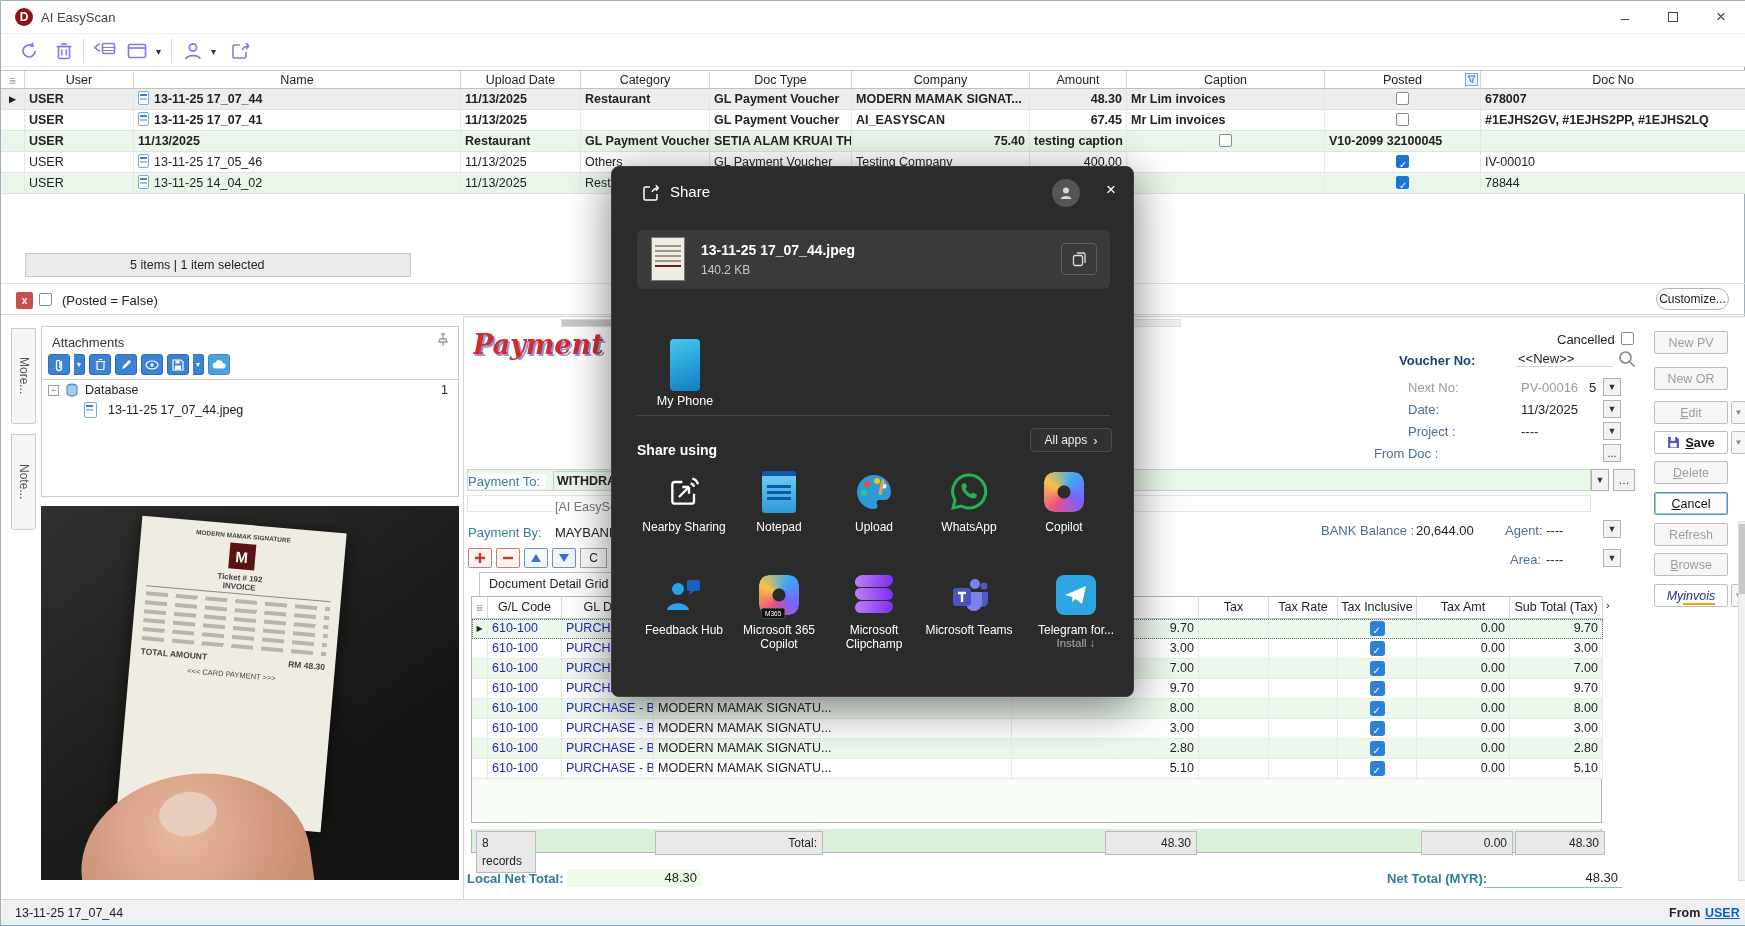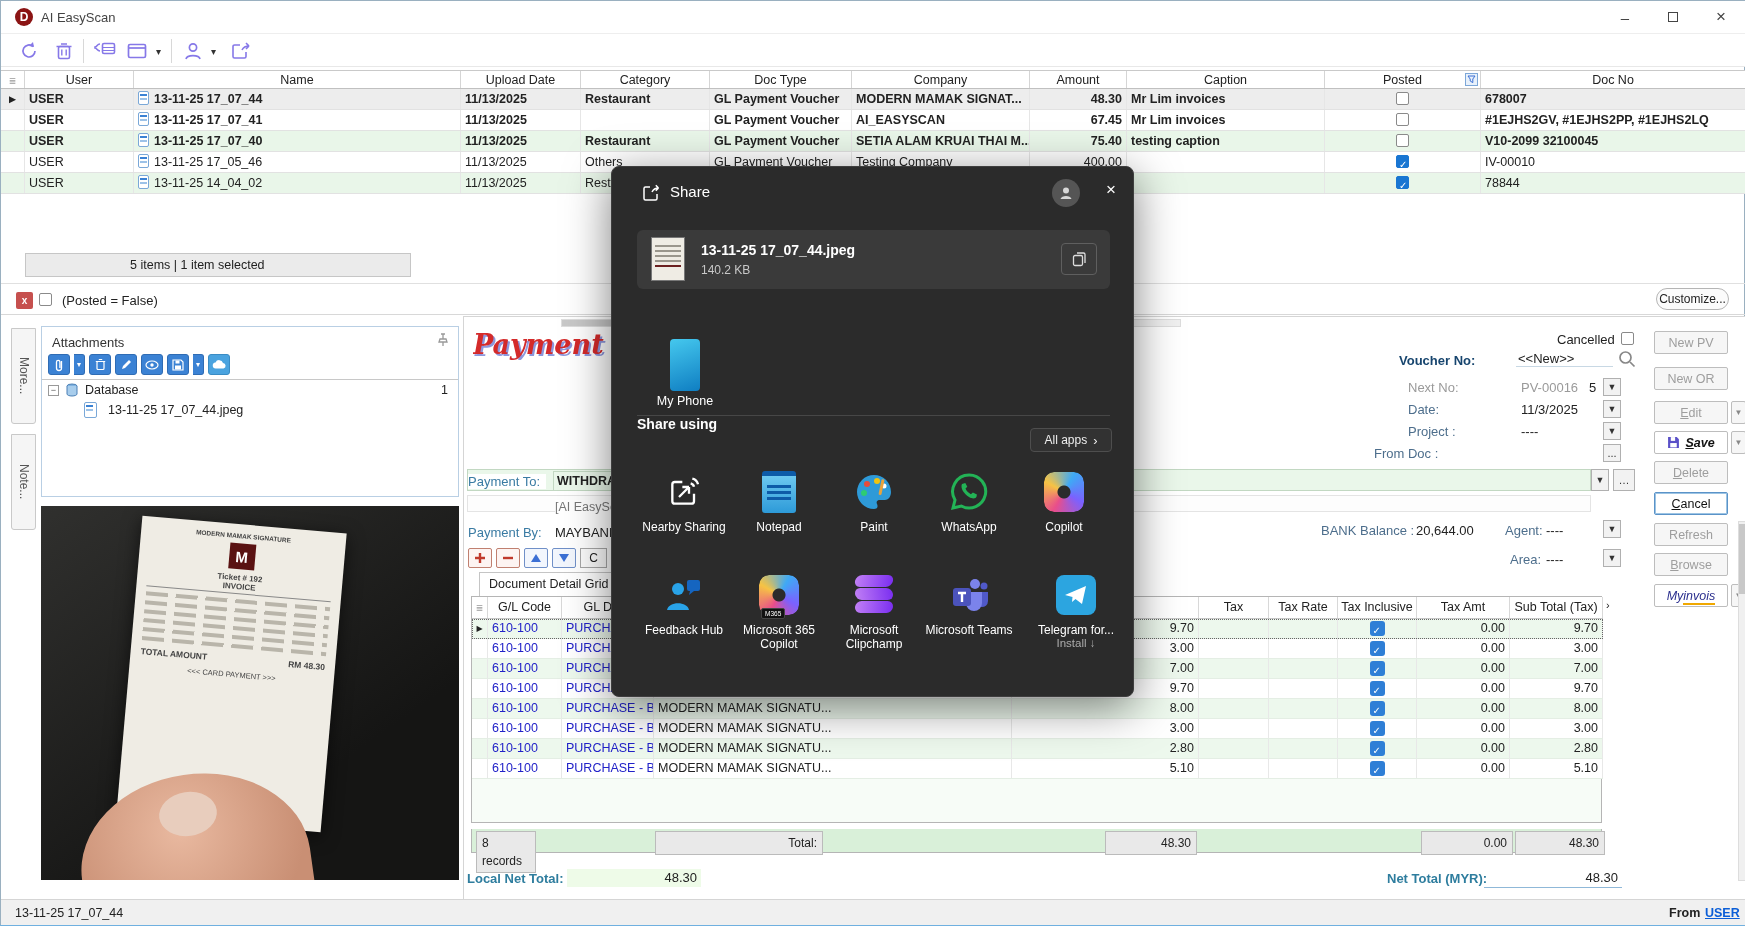--- a/index.html
+++ b/index.html
@@ -202,21 +202,20 @@
         <div>GL Payment Voucher</div>
         <div>AI_EASYSCAN</div>
         <div class="num">67.45</div>
         <div>Mr Lim invoices</div>
         <div style="text-align: center;"><span class="cb" style="vertical-align: -2px;"></span></div>
         <div>#1EJHS2GV, #1EJHS2PP, #1EJHS2LQ</div>
       </div>
       <div class="grid-row bold" style="background: rgb(233, 246, 233);">
         <div style="text-align: center; padding: 0px;"></div>
         <div>USER</div>
-        <div><span class="fico"></span>13-11-25 17_07_40</div>
         <div>11/13/2025</div>
         <div>Restaurant</div>
         <div>GL Payment Voucher</div>
         <div>SETIA ALAM KRUAI THAI M...</div>
         <div class="num">75.40</div>
         <div>testing caption</div>
         <div style="text-align: center;"><span class="cb" style="vertical-align: -2px;"></span></div>
         <div>V10-2099 32100045</div>
       </div>
       <div class="grid-row" style="background: rgb(255, 255, 255);">
@@ -380,21 +379,21 @@
       <div class="abs sbtn" style="top: 330px;">
         <span>New PV</span>
       </div>
       <div class="abs sbtn" style="top: 366px;">
         <span>New OR</span>
       </div>
       <div class="abs sbtn" style="top: 400px;">
         <span><u>E</u>dit</span>
       </div>
       <div class="abs scaret" style="top: 400px;">▼</div>
-      <div class="abs sbtn en" style="top: 430px; font-style: italic;">
+      <div class="abs sbtn en" style="top: 430px;">
         <svg width="13" height="13" viewBox="0 0 12 12" style="margin-right:5px">
           <path d="M1 1h8l2 2v8H1z" fill="#5a50c8"></path>
           <rect x="3" y="6.5" width="6" height="4" fill="#fff"></rect>
           <rect x="3.5" y="1" width="4" height="3.5" fill="#fff"></rect>
         </svg>
         <span style="font-weight:bold"><u>S</u>ave</span>
       </div>
       <div class="abs scaret" style="top: 430px;">▼</div>
       <div class="abs sbtn" style="top: 460px;">
         <span><u>D</u>elete</span>
@@ -644,21 +643,21 @@
           </svg>
         </div>
     </div>
 
     <div class="abs" style="left:58px;top:172px">
         <div class="phone-ico"></div>
       </div>
     <div class="abs" style="left:28px;top:227px;width:90px;text-align:center;font-size:12.5px">My Phone</div>
 
     <div class="abs" style="left:25px;top:248px;width:473px;height:1px;background:#474747"></div>
-    <div class="abs" style="left:25px;top:249px;font-size:14px;font-weight:600">Share using</div>
+    <div class="abs" style="left:25px;top:275px;font-size:14px;font-weight:600">Share using</div>
     <div class="pill">
       <span>All apps</span>
       <span style="font-size:13px">›</span>
     </div>
     <div id="apps-row1">
         <div class="app" style="left: 26px; top: 303px;">
           <div class="app-ico">
             <svg width="40" height="40" viewBox="0 0 24 24">
               <path d="M11 6H6.5A1.5 1.5 0 0 0 5 7.5v10A1.5 1.5 0 0 0 6.5 19h10a1.5 1.5 0 0 0 1.5-1.5V13" fill="none" stroke="#fff" stroke-width="1.4"></path>
               <path d="M9 15l6-6m0 0h-4m4 0v4" fill="none" stroke="#fff" stroke-width="1.4"></path>
@@ -681,21 +680,21 @@
           <div class="app-ico">
             <svg width="42" height="42" viewBox="0 0 42 42">
               <path d="M21 4a17 17 0 1 0 0 34c4 0 4-3 3-5s0-4 3-4h5c3 0 6-3 6-8C38 11 30 4 21 4z" fill="#2e9ad8"></path>
               <circle cx="14" cy="13" r="3" fill="#e74c3c"></circle>
               <circle cx="24" cy="10" r="3" fill="#f1c40f"></circle>
               <circle cx="11" cy="22" r="3" fill="#2ecc71"></circle>
               <circle cx="31" cy="15" r="2.5" fill="#fff"></circle>
               <rect x="27" y="8" width="3" height="16" rx="1.5" fill="#e8a33d" transform="rotate(12 28 16)"></rect>
             </svg>
           </div>
-          <div class="app-label">Paint</div>
+          <div class="app-label">Upload</div>
         </div>
         <div class="app" style="left: 311px; top: 303px;">
           <div class="app-ico">
             <svg width="42" height="42" viewBox="0 0 42 42">
               <path d="M21 4a16.5 16.5 0 0 0-14 25L5 37l8.3-2A16.5 16.5 0 1 0 21 4z" fill="none" stroke="#23b356" stroke-width="3"></path>
               <path d="M14 13c-2 4 2 10 7 13 4 2.4 7 1.4 7.6-.6l.3-1.8-4-2-2 1.6c-2.4-1-4.6-3.4-5.4-5.6l1.8-1.8-2-3.8z" fill="#23b356"></path>
             </svg>
           </div>
           <div class="app-label">WhatsApp</div>
         </div>

